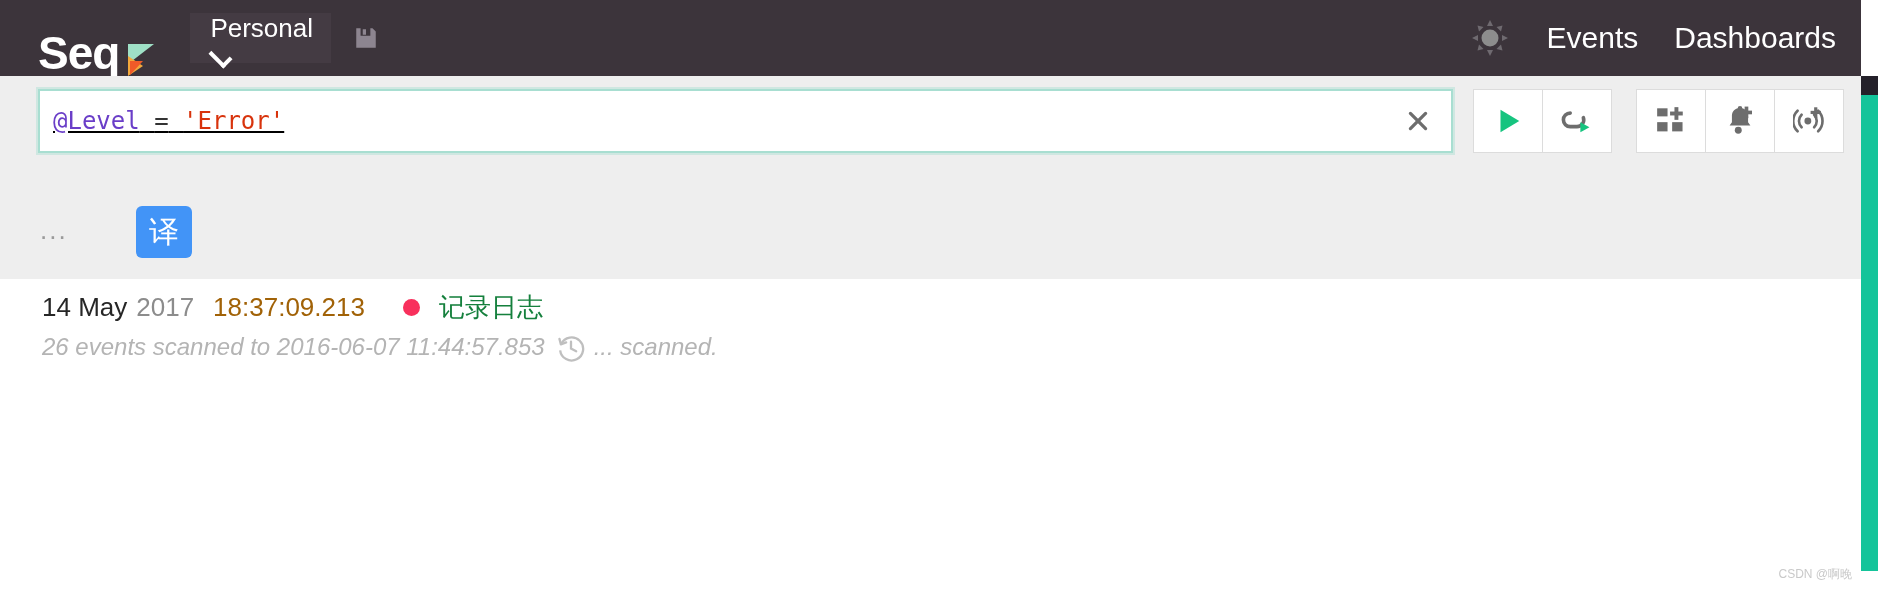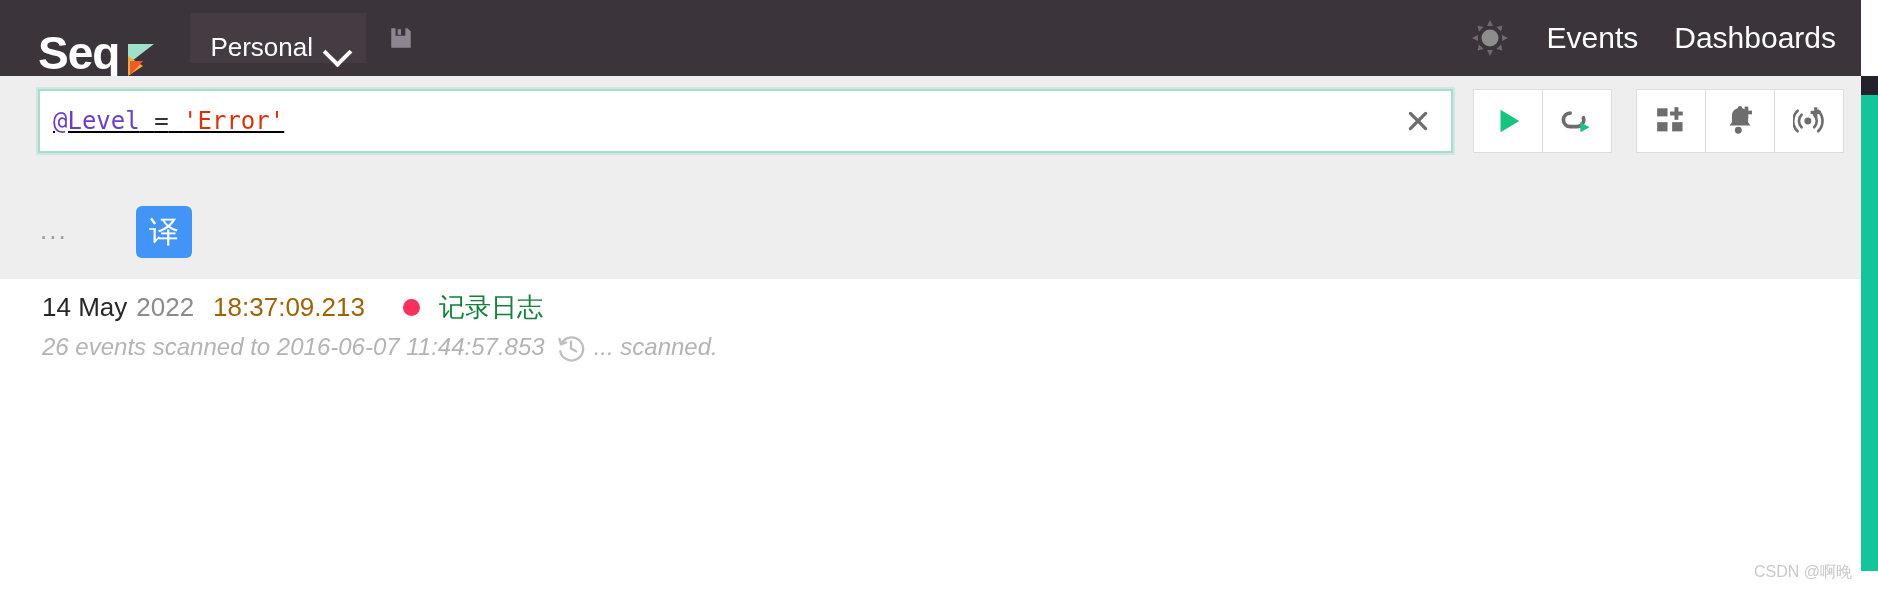--- a/index.html
+++ b/index.html
@@ -68,23 +68,24 @@
     border-left: 13px solid #f05a28;
     border-bottom: 14px solid transparent;
   }
 
   .personal-btn {
     margin-left: 36px;
     height: 50px;
     padding: 0 18px 0 20px;
     background: #443b43;
     display: flex;
-    align-items: flex-end;
+    align-items: flex-start;
     gap: 14px;
     cursor: pointer;
+    flex-direction: column;
   }
   .personal-btn .label {
     color: #ffffff;
     font-size: 26px;
   }
   .chev {
     width: 17px; height: 17px;
     border-right: 4px solid #ffffff;
     border-bottom: 4px solid #ffffff;
     transform: rotate(45deg);
@@ -367,21 +368,21 @@
     width: 17px;
     height: 476px;
     background: #14c49a;
     cursor: pointer;
   }
 
   .watermark {
     position: absolute;
     right: 26px;
     bottom: 8px;
-    font-size: 16px;
+    font-size: 12px;
     color: #c9c9c9;
     white-space: nowrap;
   }
 </style>
 </head>
 <body>
 
 <div class="topbar">
 
   <div class="brand">
@@ -552,21 +553,21 @@
         </g>
       </svg>
     </div>
   </div>
 </div>
 
 <div class="results">
 
   <div class="event-row">
     <span class="ev-day">14 May</span>
-    <span class="ev-year">2022</span>
+    <span class="ev-year">2017</span>
     <span class="ev-time">18:37:09.213</span>
     <span class="ev-dot"></span>
     <span class="ev-msg">记录日志</span>
   </div>
 
   <div class="status-line">
     <span>26 events scanned to 2016-06-07 11:44:57.853</span>
     <span class="hist-icon">
       <svg width="30" height="30" viewBox="0 0 26 26" fill="none" stroke="#bfbfbf" stroke-width="2">
         <path d="M4.5 9.5A10 10 0 1 1 3.6 15"></path>

